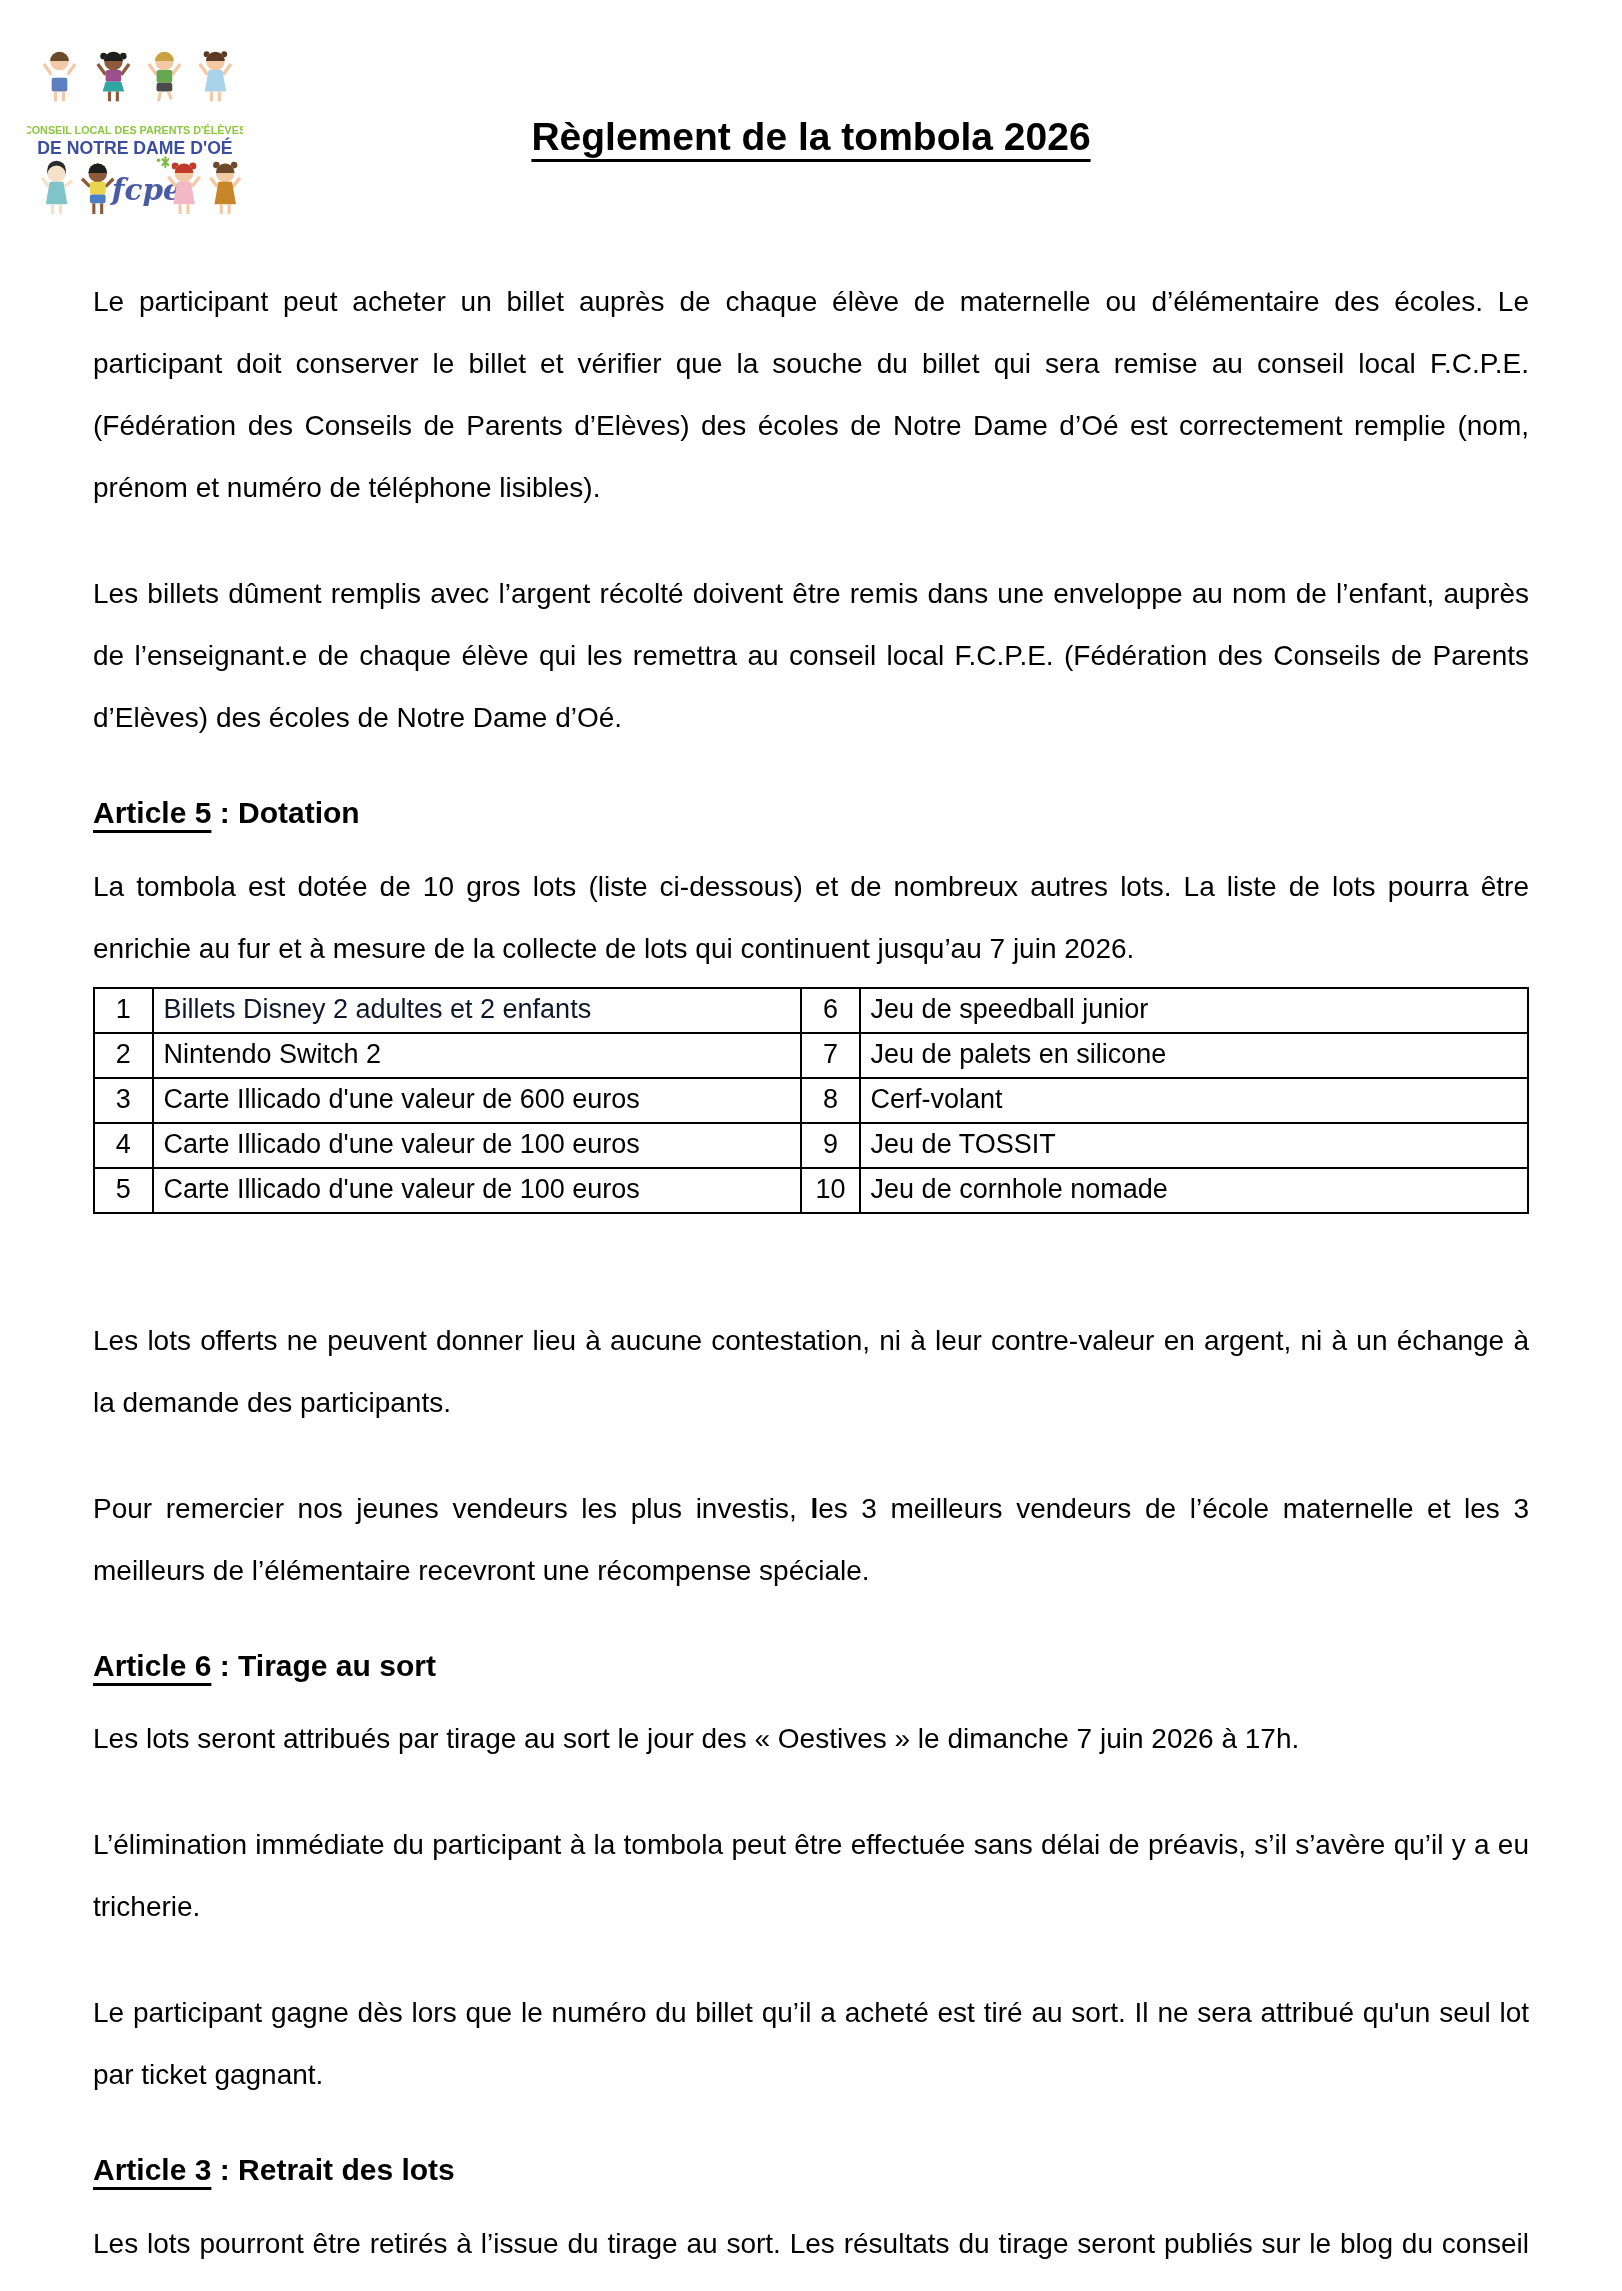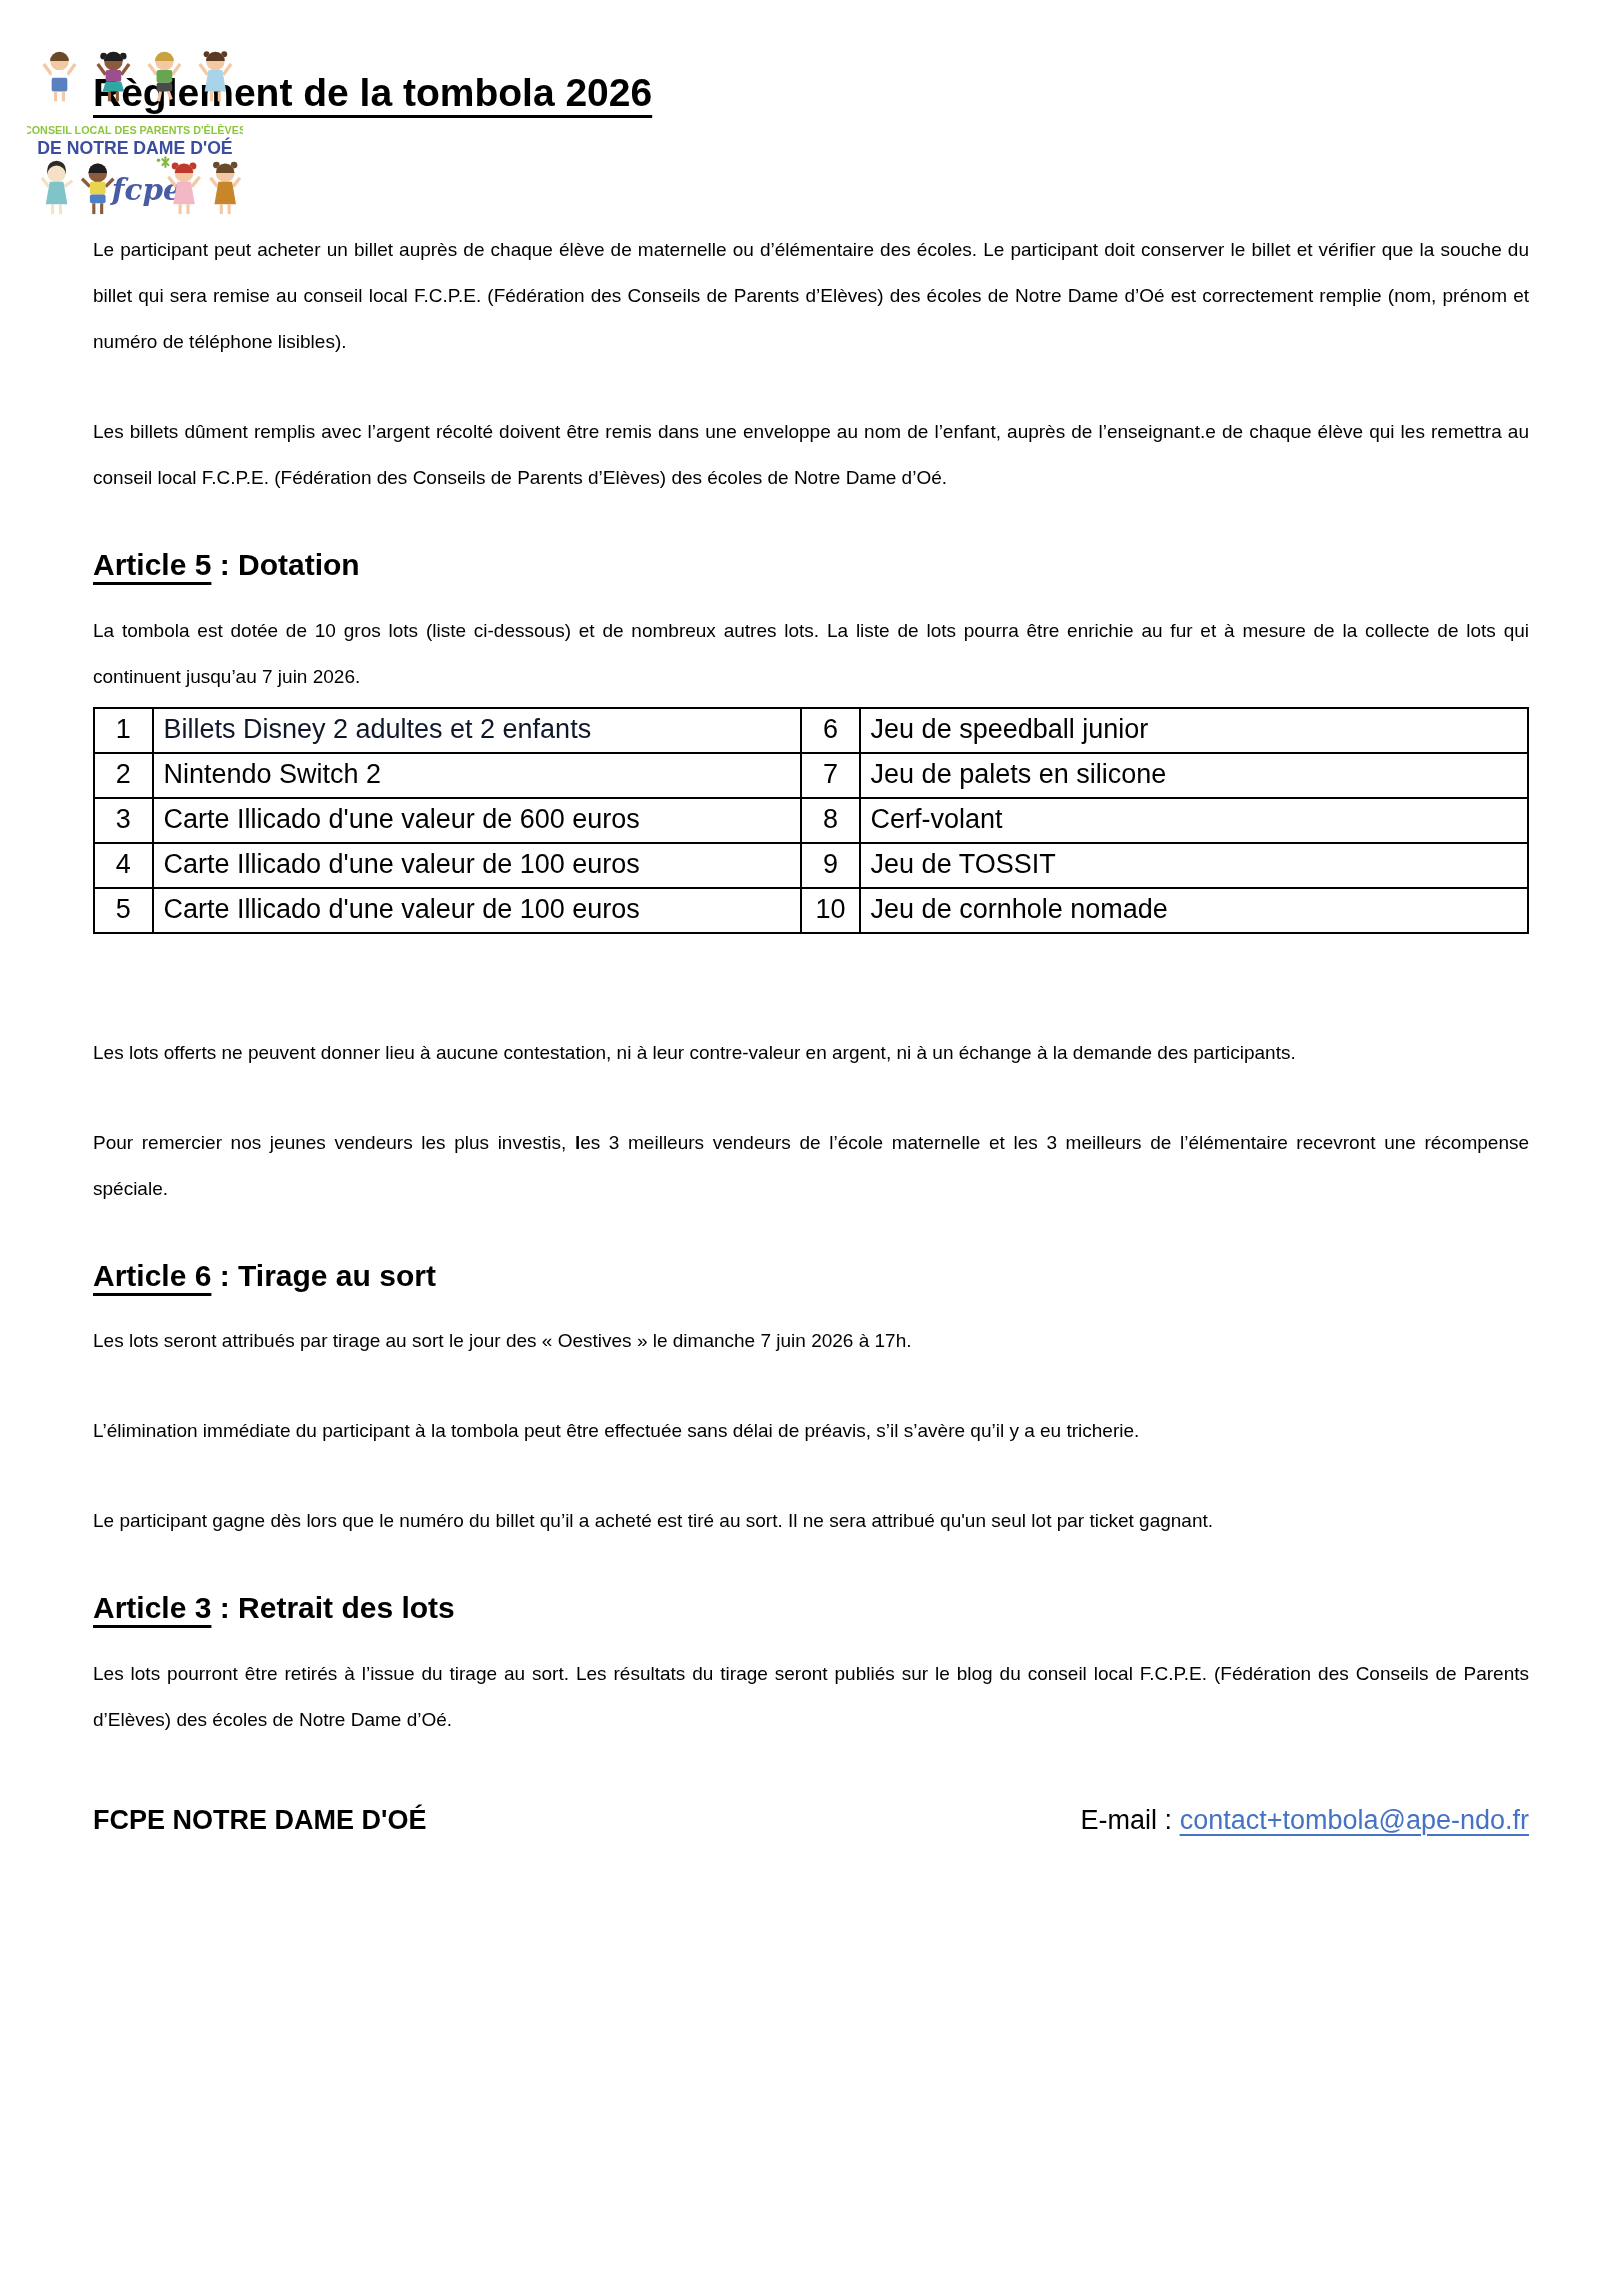--- a/index.html
+++ b/index.html
@@ -17,32 +17,34 @@
     top: 15.7px;
     left: 27.4px;
     width: 216px;
     height: 202px;
   }
   .content {
     padding: 0 93px;
   }
   .doc-title {
     padding-top: 68px;
+    text-align: center;
     font-size: 39px;
     font-weight: bold;
     line-height: 49px;
+    margin-top: 44px;
   }
   .doc-title span {
     text-decoration: underline;
     text-decoration-thickness: 3.4px;
     text-underline-offset: 8.8px;
   }
   p.body-par {
-    font-size: 19px;
-    line-height: 46px;
+    font-size: 28px;
+    line-height: 62px;
     text-align: justify;
     margin: 0 0 44px 0;
   }
   p.first-par { margin-top: 110px; }
   h2.article-heading {
     font-size: 30px;
     line-height: 39px;
     font-weight: bold;
     margin: 24.5px 0 23.5px 0;
   }

